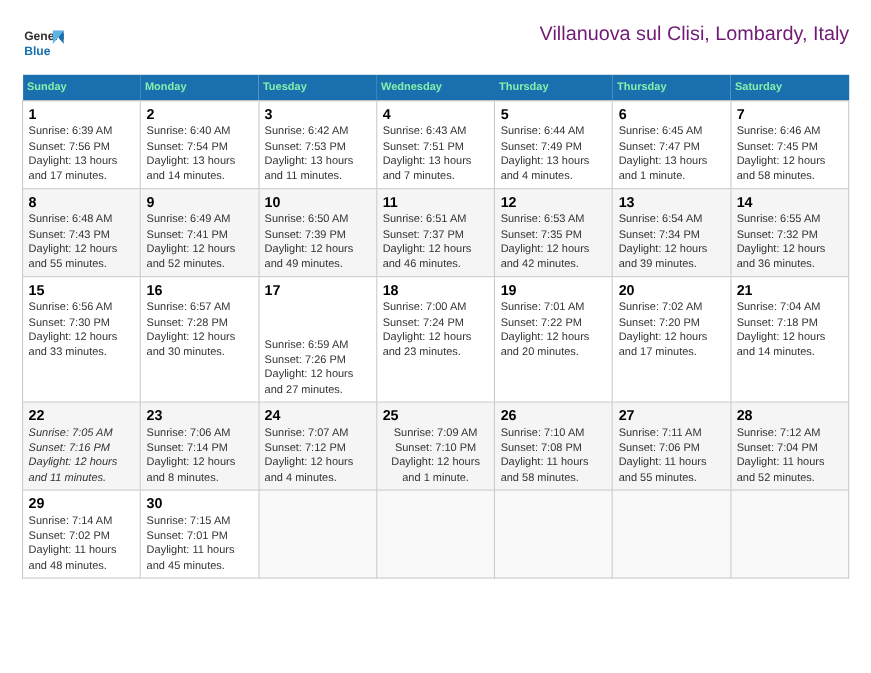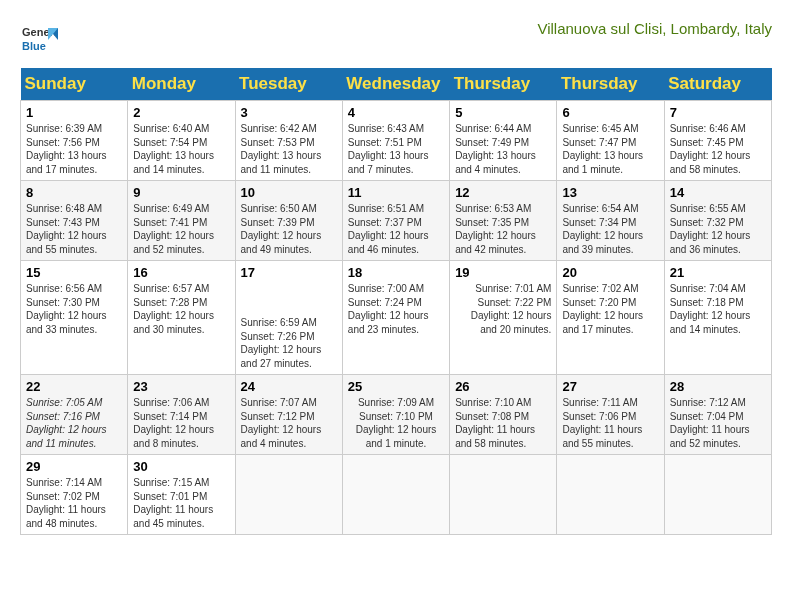--- a/index.html
+++ b/index.html
@@ -18,34 +18,34 @@
     }
     .title-block {
       text-align: right;
     }
     .month-title {
       font-size: 36px;
       font-weight: bold;
       color: #333;
     }
     .location-title {
-      font-size: 15px;
-      color: #4d7c0f;
+      font-size: 18px;
+      color: #701a75;
     }
     .calendar-table {
       width: 100%;
       border-collapse: collapse;
       font-size: 11px;
     }
     .calendar-table th {
       background-color: #1a6faf;
-      color: #fde047;
+      color: #86efac;
       padding: 6px 4px;
       text-align: left;
-      font-size: 17px;
+      font-size: 10px;
       font-weight: bold;
     }
     .calendar-table td {
       border: 1px solid #ccc;
       vertical-align: top;
       padding: 4px 5px;
       width: calc(100%/7);
       height: 80px;
       background: #fff;
     }
@@ -230,21 +230,21 @@
         </td>
         <td>
           <span class="day-num">18</span>
           <div class="day-info" style="white-space: pre-line;">Sunrise: 7:00 AM
 Sunset: 7:24 PM
 Daylight: 12 hours
 and 23 minutes.</div>
         </td>
         <td>
           <span class="day-num">19</span>
-          <div class="day-info" style="white-space: pre-line; text-align: right;">Sunrise: 7:01 AM
+          <div class="day-info" style="white-space: pre-line;">Sunrise: 7:01 AM
 Sunset: 7:22 PM
 Daylight: 12 hours
 and 20 minutes.</div>
         </td>
         <td>
           <span class="day-num">20</span>
           <div class="day-info" style="white-space: pre-line;">Sunrise: 7:02 AM
 Sunset: 7:20 PM
 Daylight: 12 hours
 and 17 minutes.</div>

